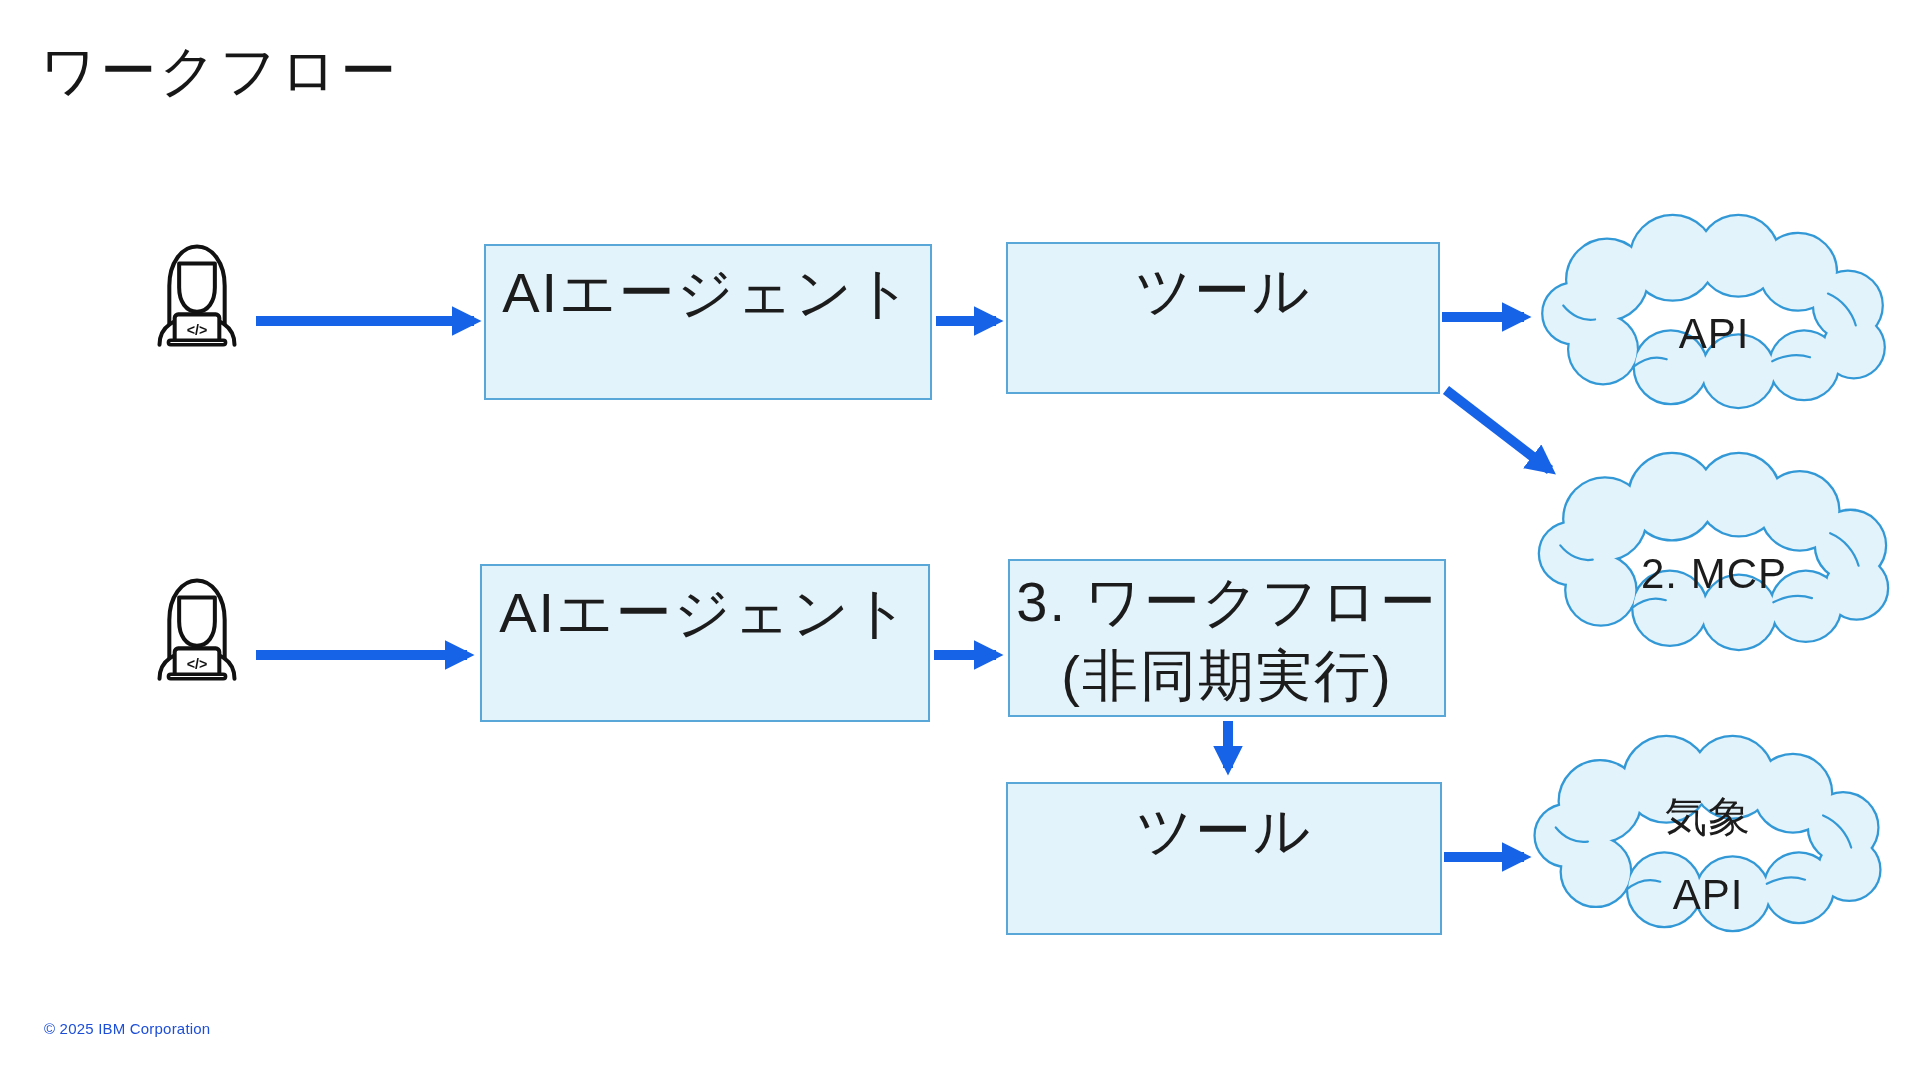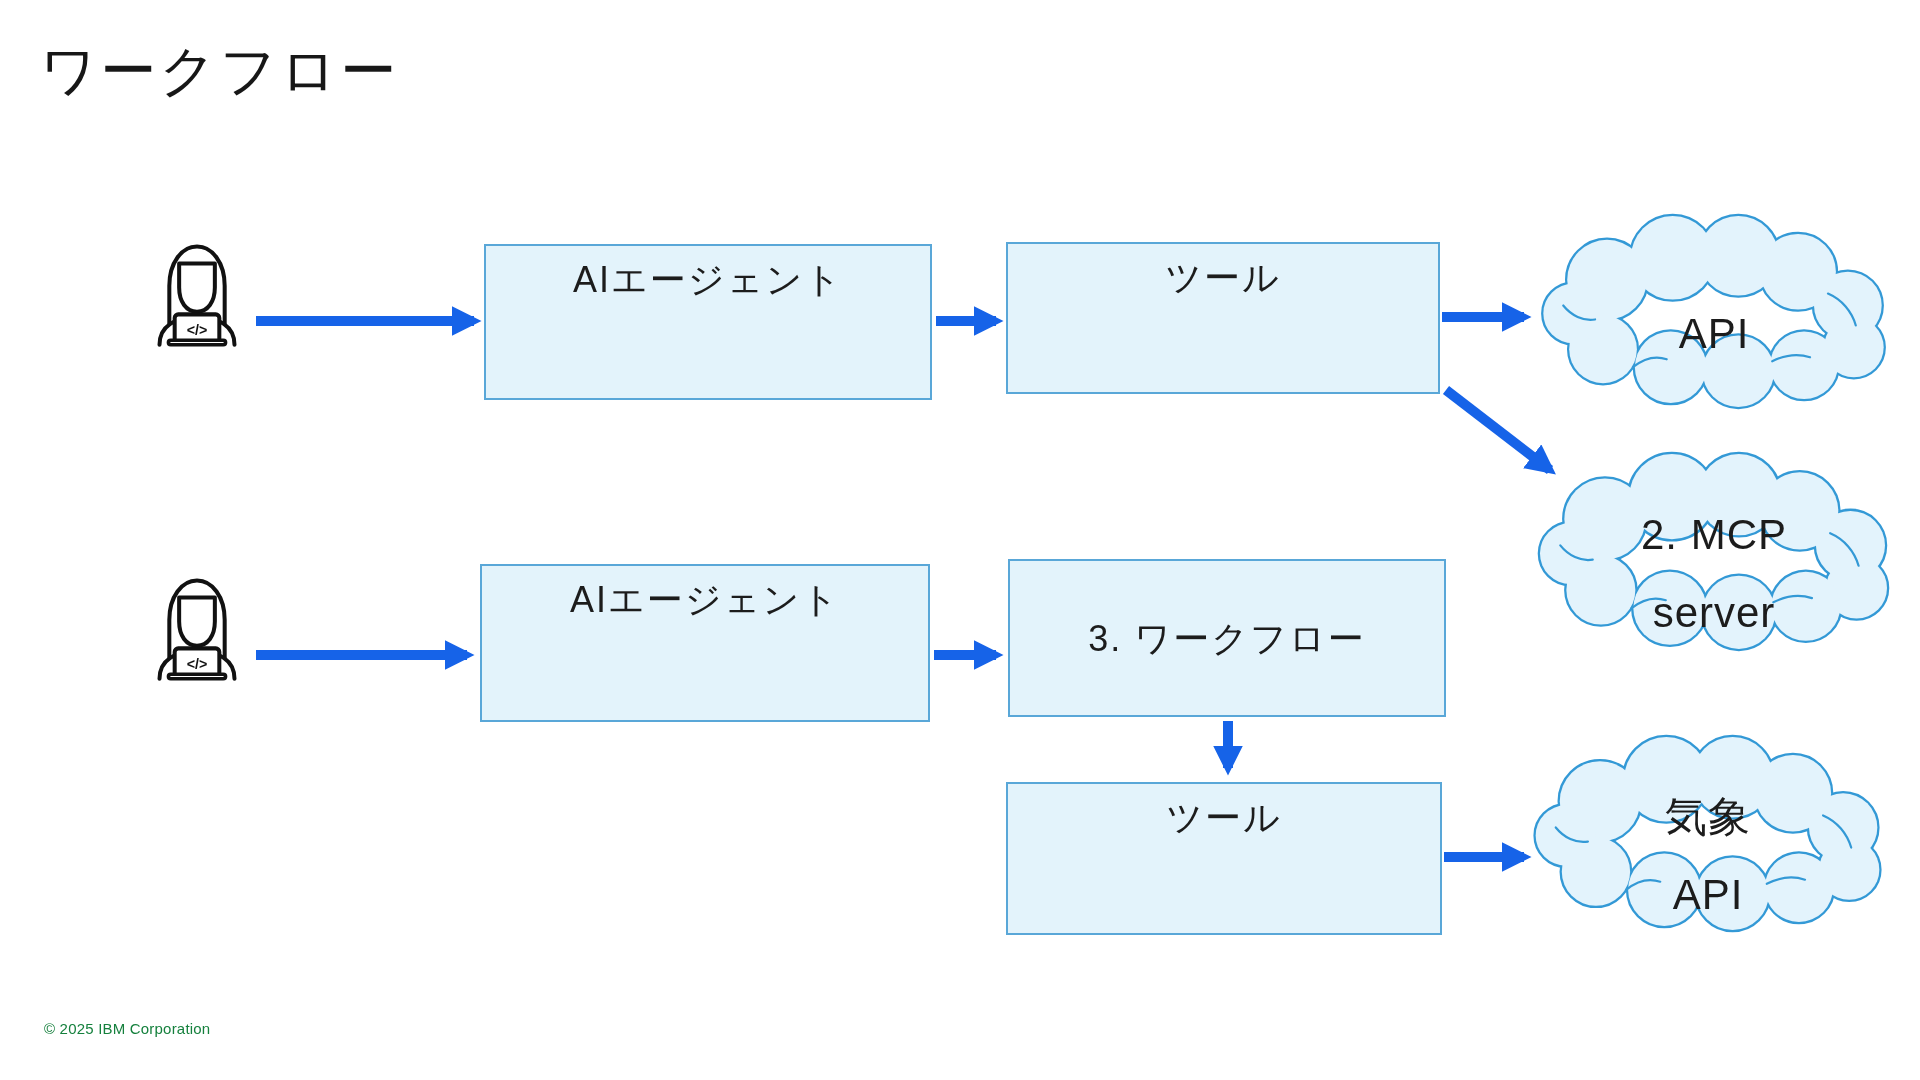--- a/index.html
+++ b/index.html
@@ -6,26 +6,26 @@
   body{
     width:1920px;height:1080px;position:relative;background:#ffffff;
     font-family:"Liberation Sans","DejaVu Sans",sans-serif;color:#161616;
     overflow:hidden;
   }
   .abs{position:absolute;}
   .slide-title{
     left:40px;top:34px;font-size:56px;font-weight:300;letter-spacing:3px;color:#171717;
   }
   .footer{
-    left:44px;top:1020px;font-size:15px;color:#15803d;letter-spacing:.2px;
+    left:44px;top:1020px;font-size:15px;color:#1d4ed8;letter-spacing:.2px;
   }
   .flow-box{
     background:#e3f3fb;border:2px solid #59a7d8;box-sizing:border-box;
     display:flex;justify-content:center;align-items:flex-start;
-    font-size:36px;color:#1c1c1c;padding-top:10px;letter-spacing:2px;
+    font-size:56px;color:#1c1c1c;padding-top:10px;letter-spacing:2px;
   }
   .flow-box.two-line{
     flex-direction:column;align-items:center;padding-top:2px;line-height:74px;
   }
   .cloud{position:absolute;}
   .cloud svg{position:absolute;left:0;top:0;width:100%;height:100%;}
   .cloud-text{
     position:absolute;left:0;top:0;right:0;bottom:0;
     display:flex;flex-direction:column;align-items:center;justify-content:center;
     transform:translateY(22px);
@@ -130,32 +130,32 @@
   <div class="cloud-text">
     <span>API</span>
   </div>
 </div>
 <div class="cloud" style="left:1530px;top:448px;width:368px;height:208px;">
   <svg viewBox="0 0 355 205">
       <use href="#cloud-shape"></use>
     </svg>
   <div class="cloud-text">
     <span>2. MCP</span>
-    <span>server</span>
   </div>
 </div>
 <div class="cloud" style="left:1526px;top:731px;width:364px;height:206px;">
   <svg viewBox="0 0 355 205">
       <use href="#cloud-shape"></use>
     </svg>
   <div class="cloud-text">
     <span>気象</span>
     <span>API</span>
   </div>
 </div>
 
 <div class="abs flow-box" style="left:480px;top:564px;width:450px;height:158px;">AIエージェント</div>
 <div class="abs flow-box two-line" style="left:1008px;top:559px;width:438px;height:158px;">
   <span>3. ワークフロー</span>
+  <span>(非同期実行)</span>
 </div>
 <div class="abs flow-box" style="left:1006px;top:782px;width:436px;height:153px;">ツール</div>
 
 <div class="abs footer">© 2025 IBM Corporation</div>
 
 </body></html>

